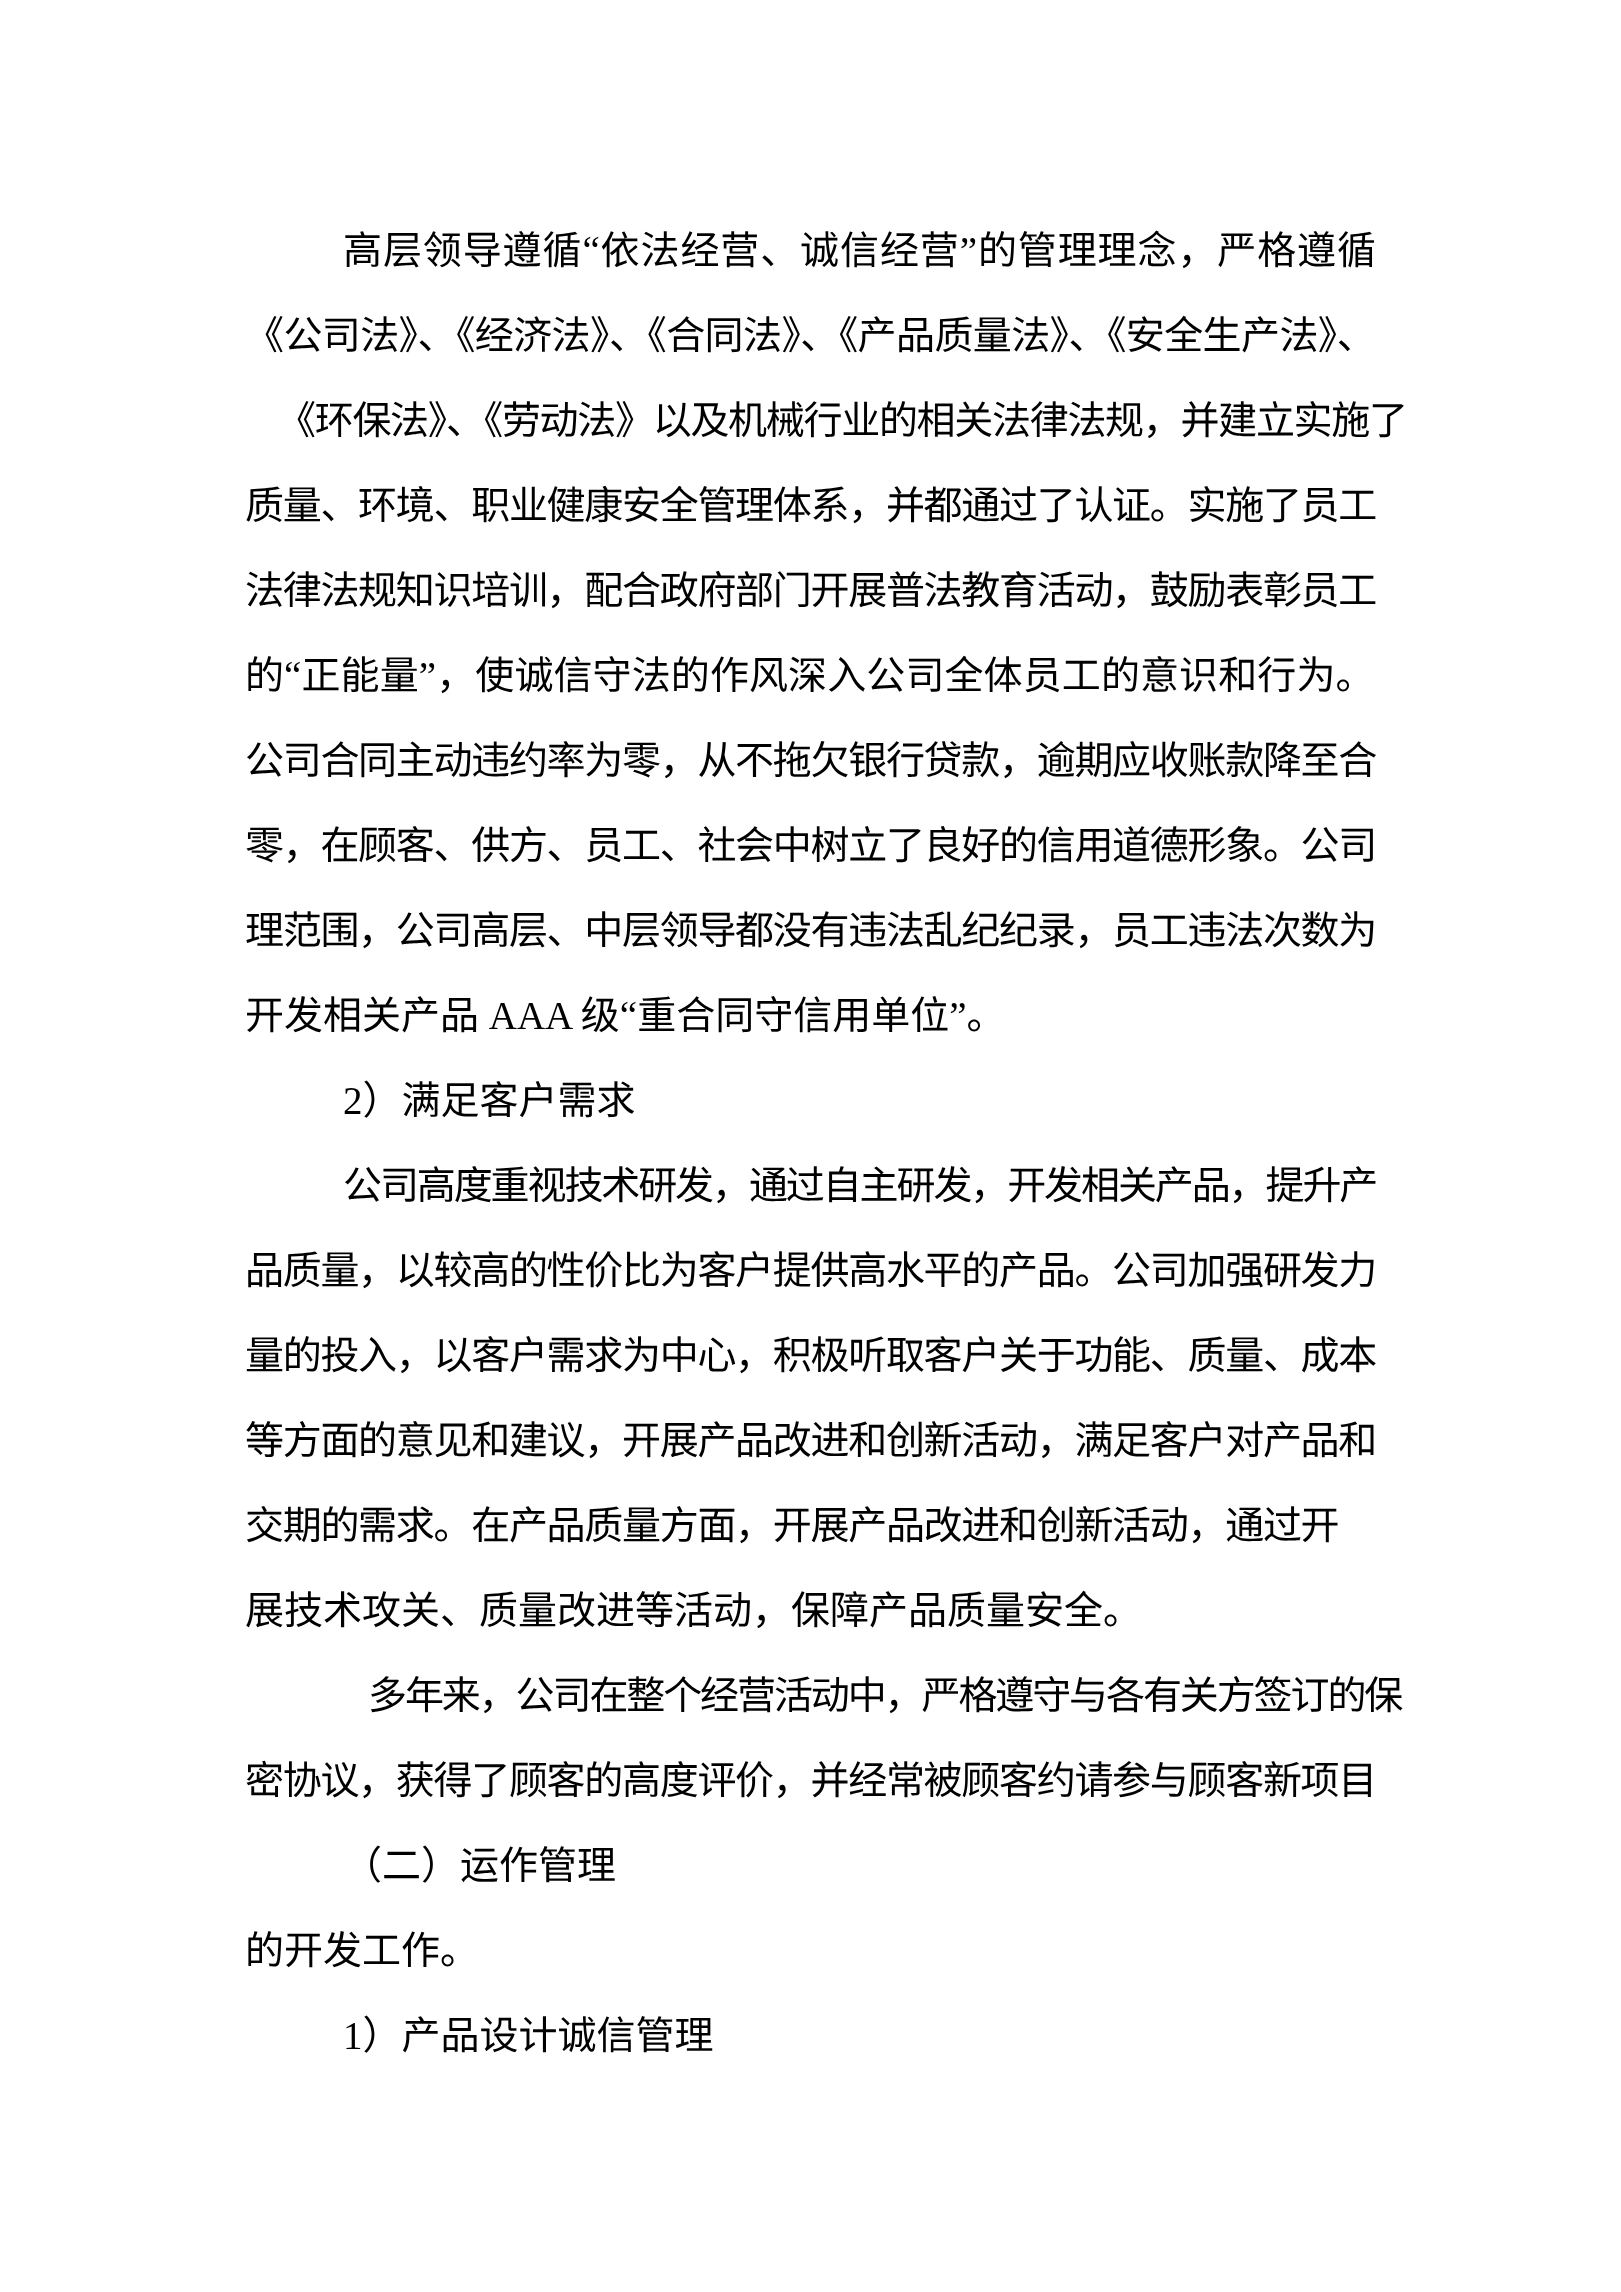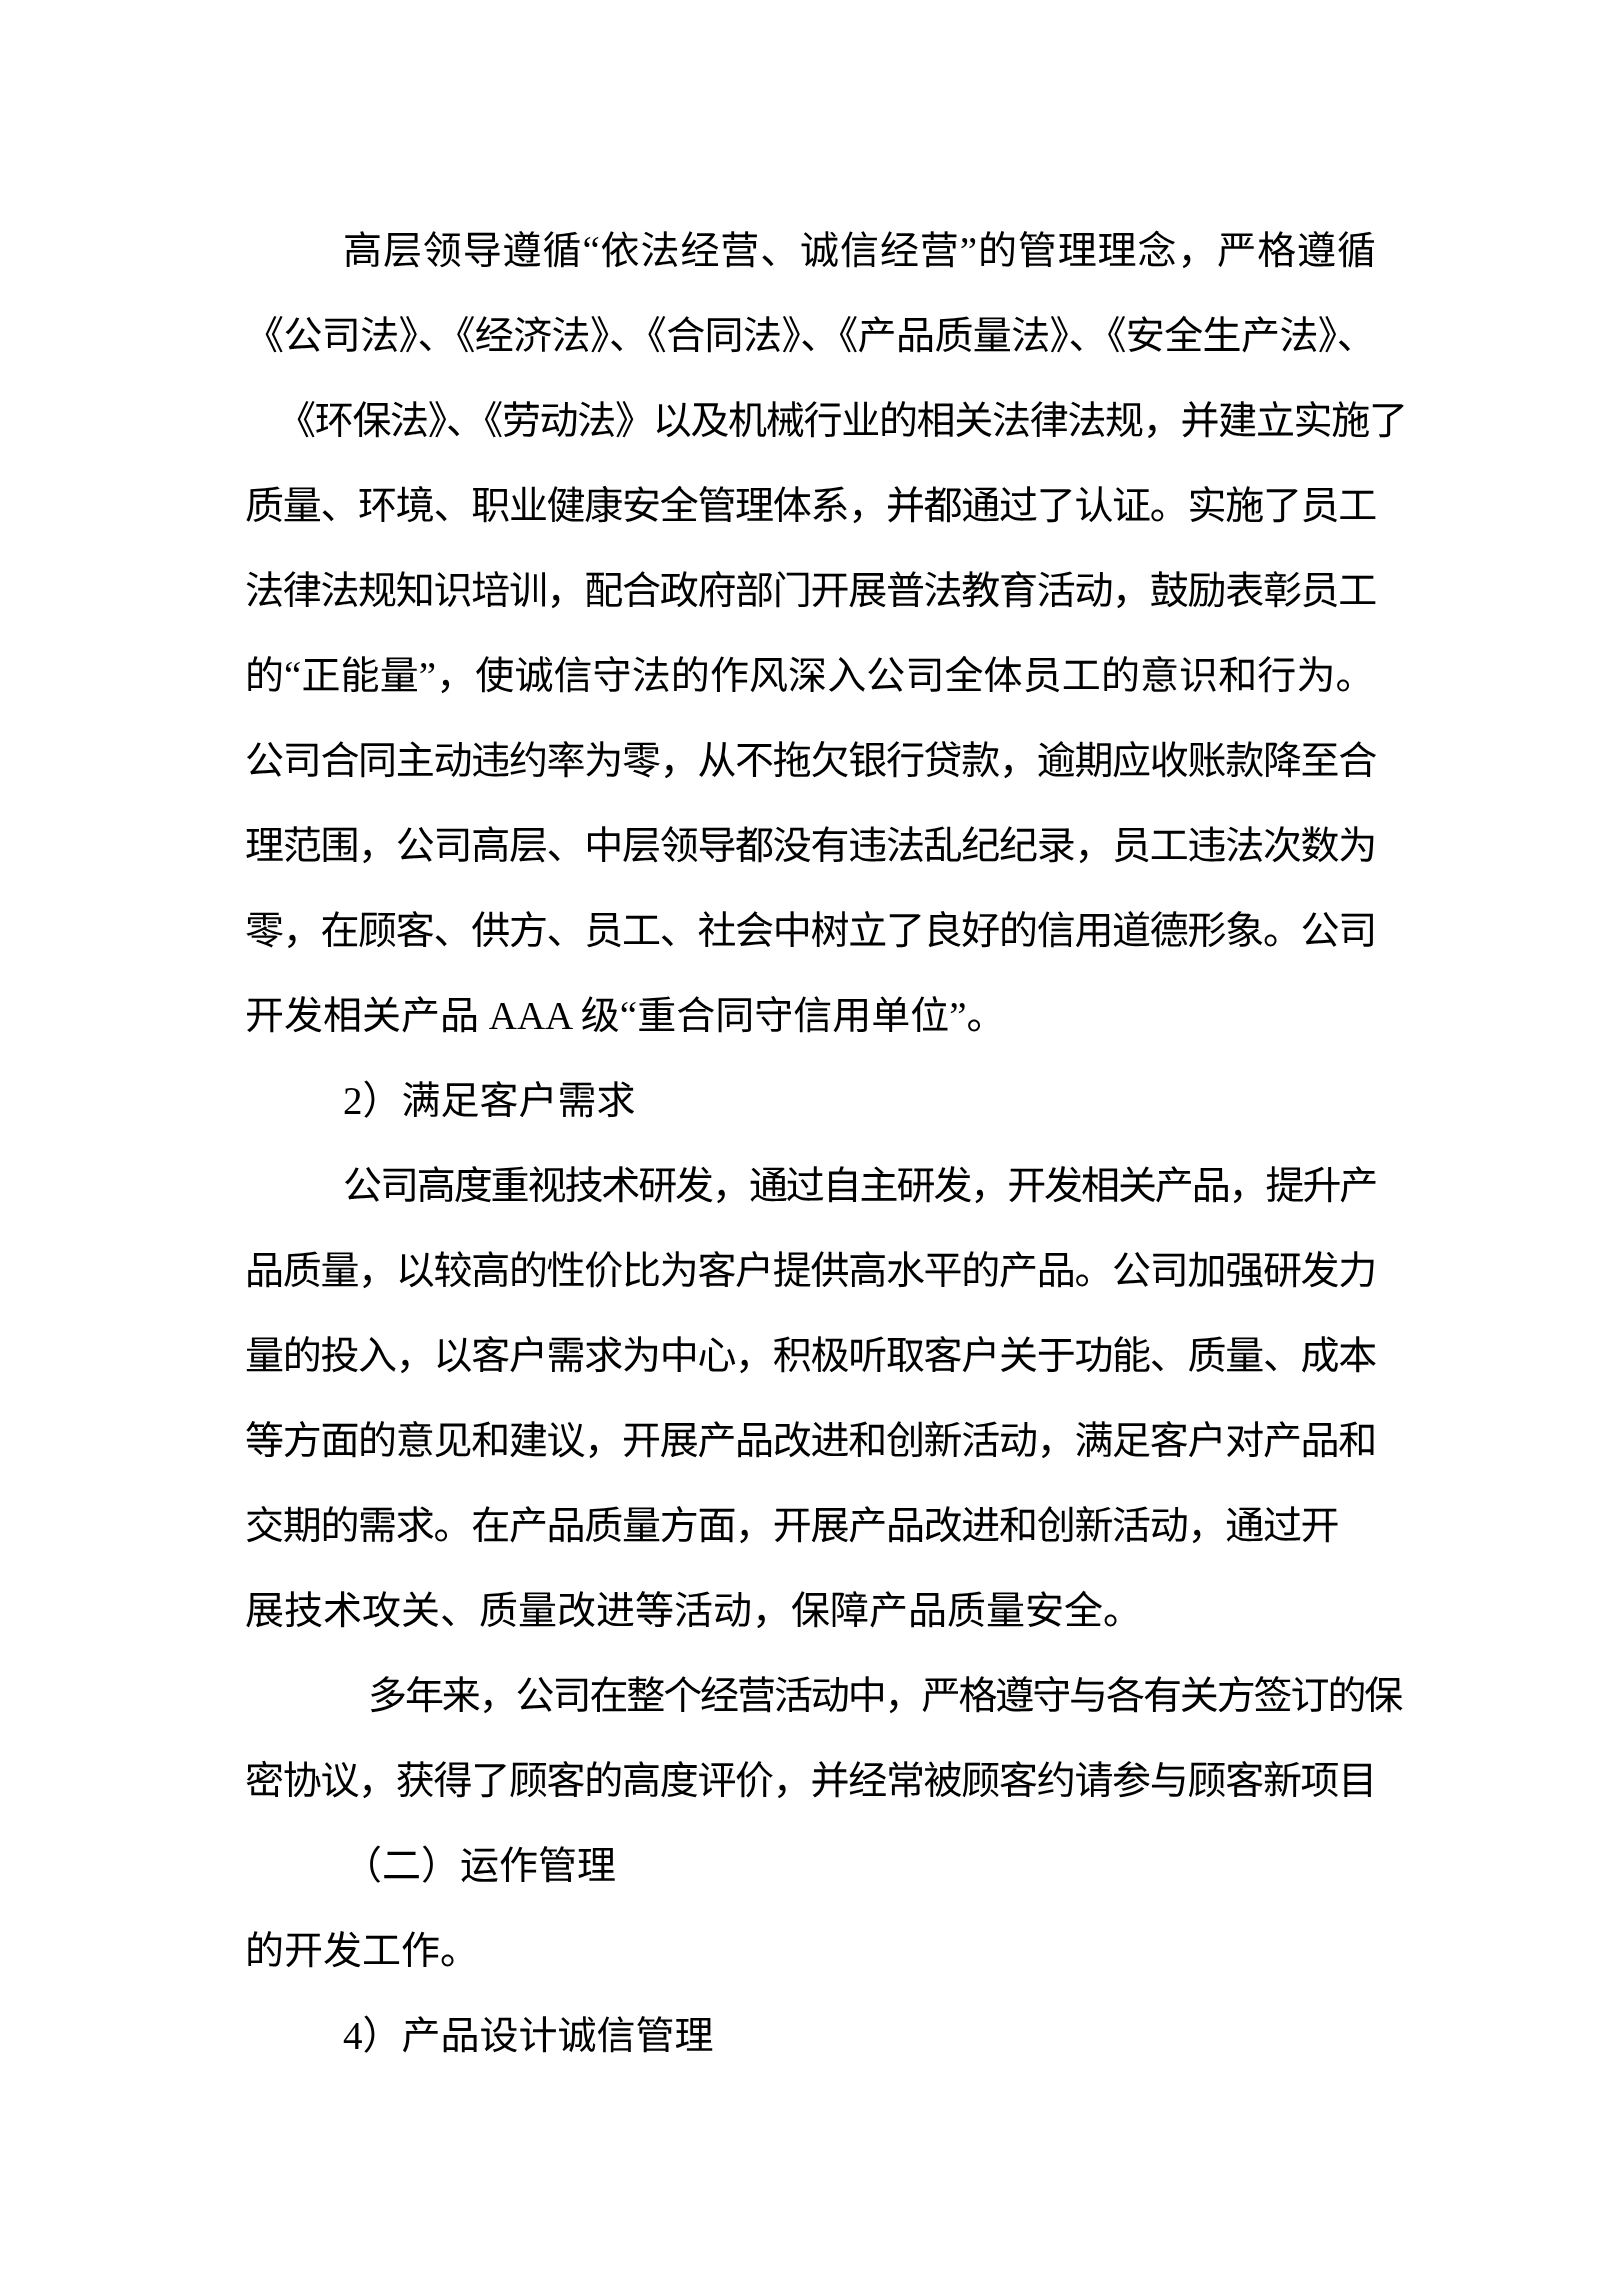--- a/index.html
+++ b/index.html
@@ -39,29 +39,29 @@
 <body>
 
 <div id="text-block">
     <div class="line indent"><span class="run" style="letter-spacing: 0.9px;">高层领导遵循“依法经营、诚信经营”的管理理念，严格遵循</span></div>
     <div class="line"><span class="run" style="letter-spacing: -0.6px;">《公司法》、《经济法》、《合同法》、《产品质量法》、《安全生产法》、</span></div>
     <div class="line"><span class="run" style="letter-spacing: -1.3px; margin-left: 32px;">《环保法》、《劳动法》以及机械行业的相关法律法规，并建立实施了</span></div>
     <div class="line"><span class="run" style="letter-spacing: -1.3px;">质量、环境、职业健康安全管理体系，并都通过了认证。实施了员工</span></div>
     <div class="line"><span class="run" style="letter-spacing: -1.3px;">法律法规知识培训，配合政府部门开展普法教育活动，鼓励表彰员工</span></div>
     <div class="line"><span class="run" style="letter-spacing: 0.1px;">的“正能量”，使诚信守法的作风深入公司全体员工的意识和行为。</span></div>
     <div class="line"><span class="run" style="letter-spacing: -1.3px;">公司合同主动违约率为零，从不拖欠银行贷款，逾期应收账款降至合</span></div>
+    <div class="line"><span class="run" style="letter-spacing: -1.3px;">零，在顾客、供方、员工、社会中树立了良好的信用道德形象。公司</span></div>
     <div class="line"><span class="run" style="letter-spacing: -1.3px;">理范围，公司高层、中层领导都没有违法乱纪纪录，员工违法次数为</span></div>
-    <div class="line"><span class="run" style="letter-spacing: -1.3px;">零，在顾客、供方、员工、社会中树立了良好的信用道德形象。公司</span></div>
     <div class="line"><span class="run">开发相关产品 AAA 级“重合同守信用单位”。</span></div>
     <div class="line indent"><span class="run">2）满足客户需求</span></div>
     <div class="line indent"><span class="run" style="letter-spacing: -2.1px;">公司高度重视技术研发，通过自主研发，开发相关产品，提升产</span></div>
     <div class="line"><span class="run" style="letter-spacing: -1.3px;">品质量，以较高的性价比为客户提供高水平的产品。公司加强研发力</span></div>
     <div class="line"><span class="run" style="letter-spacing: -1.3px;">量的投入，以客户需求为中心，积极听取客户关于功能、质量、成本</span></div>
     <div class="line"><span class="run" style="letter-spacing: -1.3px;">等方面的意见和建议，开展产品改进和创新活动，满足客户对产品和</span></div>
     <div class="line"><span class="run" style="letter-spacing: -1.3px;">交期的需求。在产品质量方面，开展产品改进和创新活动，通过开</span></div>
     <div class="line"><span class="run">展技术攻关、质量改进等活动，保障产品质量安全。</span></div>
     <div class="line indent"><span class="run" style="letter-spacing: -2.1px; margin-left: 25px;">多年来，公司在整个经营活动中，严格遵守与各有关方签订的保</span></div>
     <div class="line"><span class="run" style="letter-spacing: -1.3px;">密协议，获得了顾客的高度评价，并经常被顾客约请参与顾客新项目</span></div>
     <div class="line indent"><span class="run">（二）运作管理</span></div>
     <div class="line"><span class="run">的开发工作。</span></div>
-    <div class="line indent"><span class="run">4）产品设计诚信管理</span></div>
+    <div class="line indent"><span class="run">1）产品设计诚信管理</span></div>
   </div>
 
 
 </body></html>

